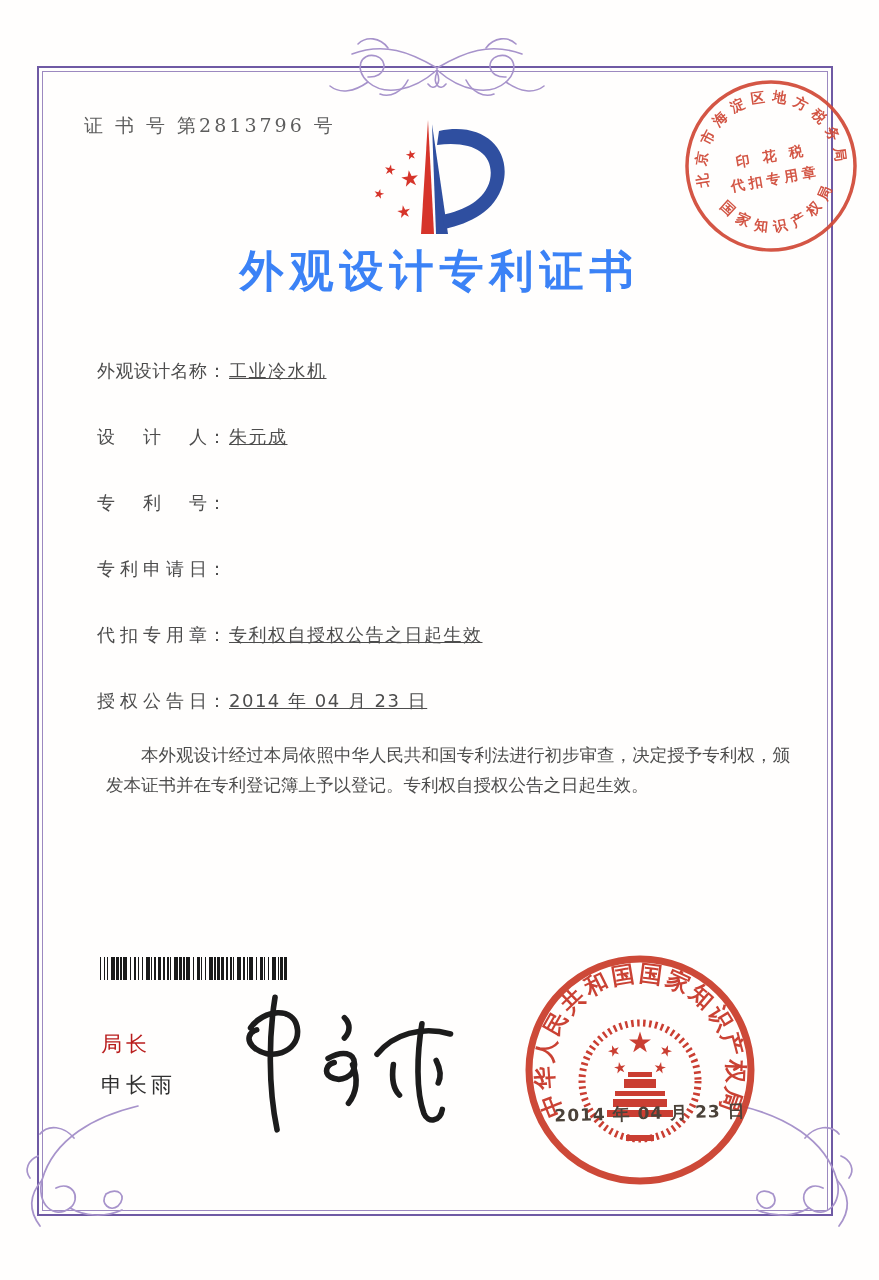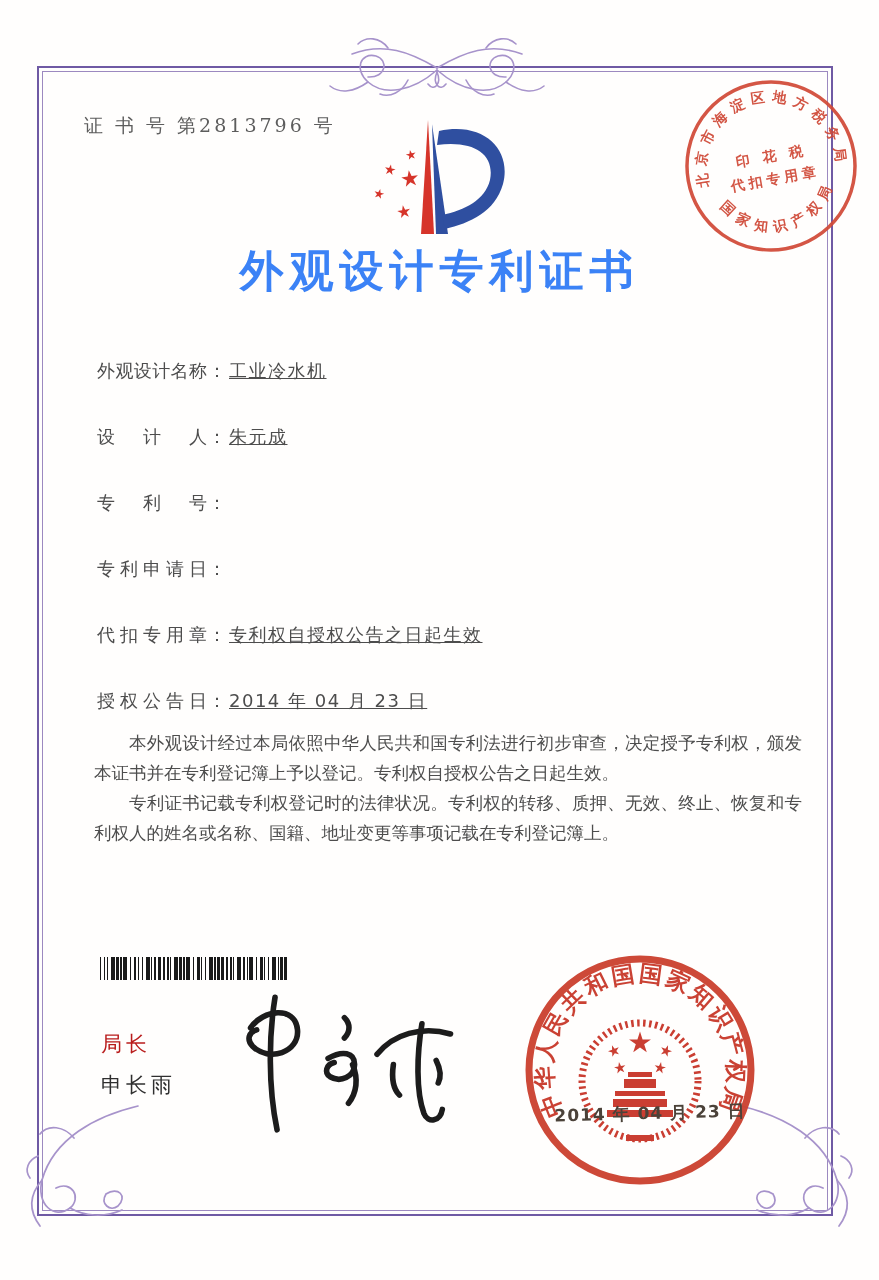--- a/index.html
+++ b/index.html
@@ -26,21 +26,21 @@
 
   .fields{position:absolute;left:97px;top:361px;width:660px;}
   .frow{height:22px;margin-bottom:44px;display:flex;align-items:flex-end;
     font-size:18px;color:#4d4d4d;}
   .flabel{display:inline-block;width:110px;text-align:justify;text-align-last:justify;}
   .fsep{margin:0 3px 0 1px;}
   .fvalue{letter-spacing:1.5px;white-space:nowrap;text-decoration:underline;}
 
   .body-text{position:absolute;left:94px;top:728px;width:708px;
     font-size:17.5px;line-height:30px;color:#4d4d4d;text-align:justify;}
-  .body-text p{margin:0;text-indent:2em;}
+  .body-text p{margin:12px;text-indent:2em;}
 
   .barcode{position:absolute;left:100px;top:957px;width:250px;height:23px;
     display:flex;overflow:hidden;}
 
   .signoff-title{position:absolute;left:101px;top:1030px;font-size:21px;
     color:#b91c1c;letter-spacing:4px;}
   .signoff-name{position:absolute;left:101px;top:1071px;font-size:21px;
     color:#2f2f2f;letter-spacing:4px;}
   .signature{position:absolute;left:222px;top:988px;width:255px;height:150px;}
 
@@ -155,21 +155,20 @@
     </div>
     <div class="frow">
       <span class="flabel">授权公告日</span>
         <span class="fsep">：</span>
         <span class="fvalue">2014 年 04 月 23 日</span>
     </div>
   </div>
 
   <div class="body-text">
     <p>本外观设计经过本局依照中华人民共和国专利法进行初步审查，决定授予专利权，颁发本证书并在专利登记簿上予以登记。专利权自授权公告之日起生效。</p>
-    <p>专利证书记载专利权登记时的法律状况。专利权的转移、质押、无效、终止、恢复和专利权人的姓名或名称、国籍、地址变更等事项记载在专利登记簿上。</p>
   </div>
 
   <div class="barcode">
       <div style="flex: 0 0 auto; width: 1.35px; background: rgb(25, 25, 25);"></div>
       <div style="flex: 0 0 auto; width: 2.7px;"></div>
       <div style="flex: 0 0 auto; width: 1.35px; background: rgb(25, 25, 25);"></div>
       <div style="flex: 0 0 auto; width: 1.35px;"></div>
       <div style="flex: 0 0 auto; width: 1.35px; background: rgb(25, 25, 25);"></div>
       <div style="flex: 0 0 auto; width: 2.7px;"></div>
       <div style="flex: 0 0 auto; width: 4.05px; background: rgb(25, 25, 25);"></div>

